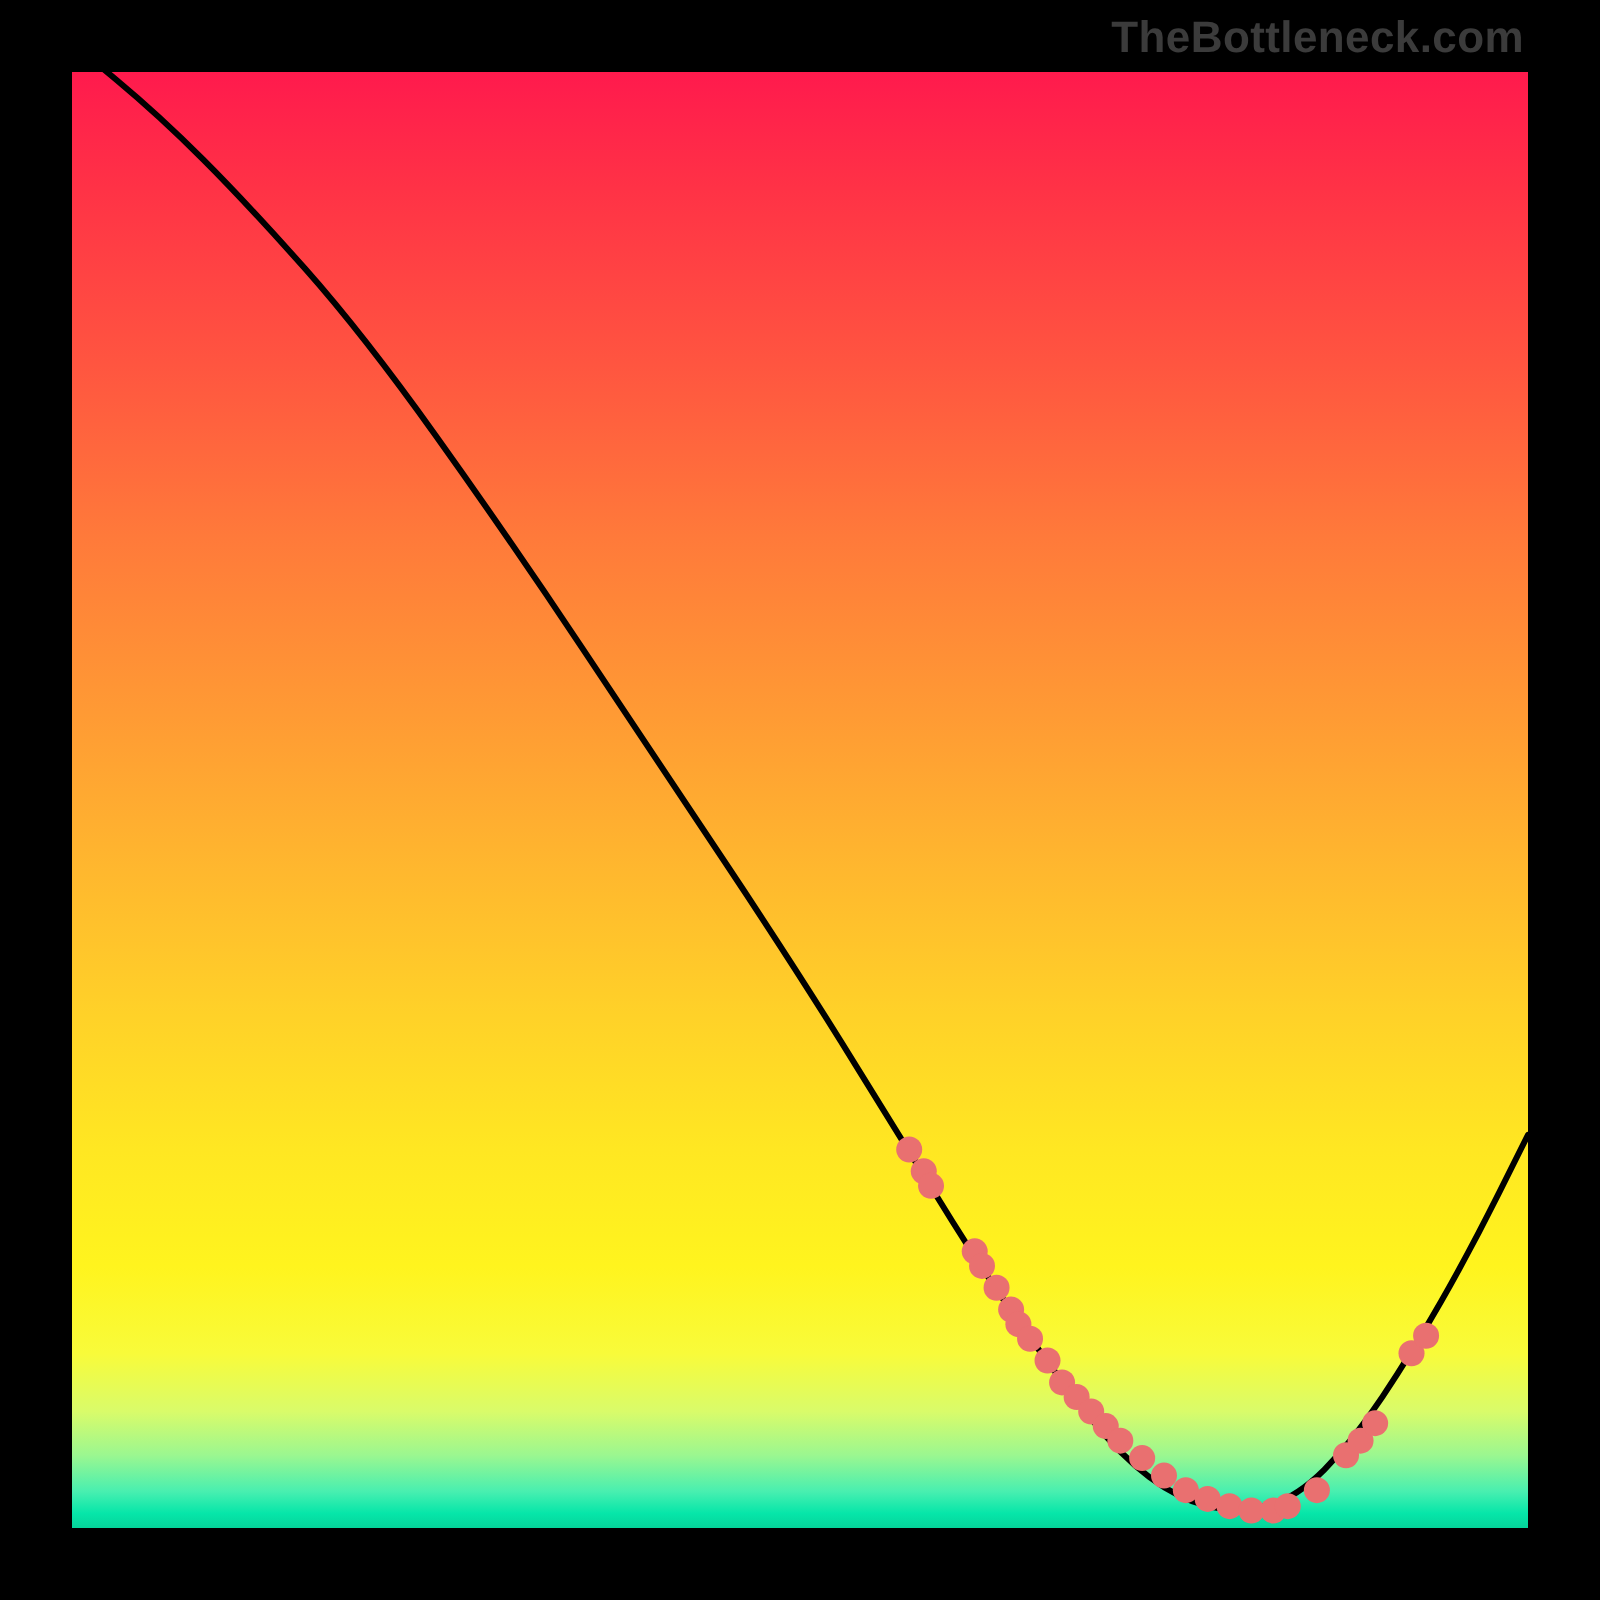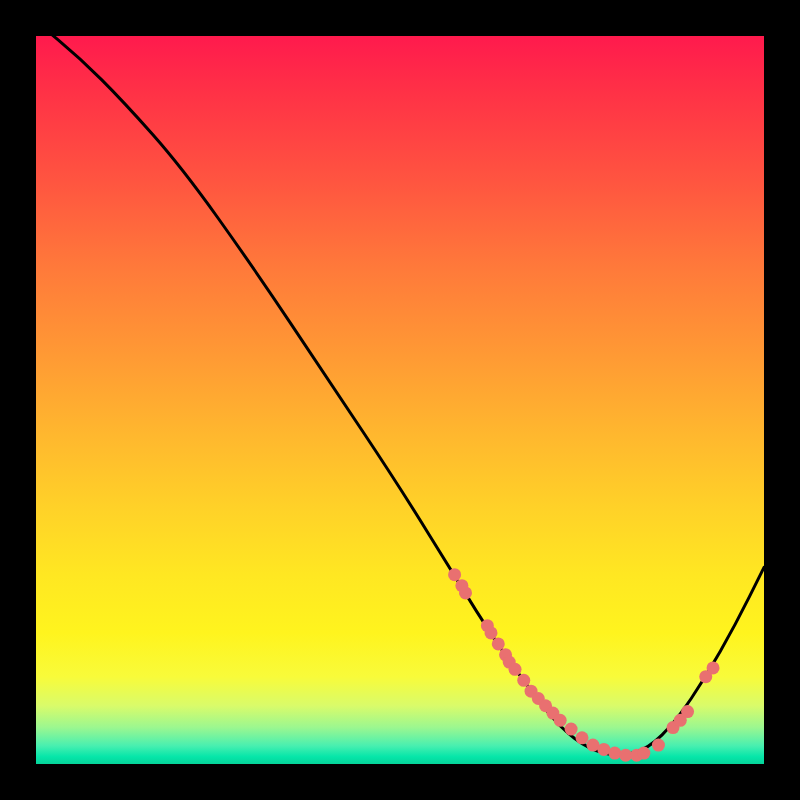--- a/index.html
+++ b/index.html
@@ -58,20 +58,21 @@
     width: 728px;
     height: 728px;
     overflow: visible;
   }
 </style>
 </head>
 <body>
 
 <div class="stage">
 
+  <div class="watermark">TheBottleneck.com</div>
 
   <div class="plot">
     <svg class="curve" viewBox="0 0 728 728" preserveAspectRatio="none">
       <path id="curve-path" fill="none" stroke="#000000" stroke-width="3" stroke-linecap="round" d="M 0 -14.56000000000006 Q 0 -14.56000000000006 21.84 3.6399999999999864 Q 43.68 21.840000000000032 65.52 43.68000000000001 Q 87.36 65.51999999999998 116.47999999999999 98.28000000000003 Q 145.6 131.04000000000008 182 182.00000000000003 Q 218.4 232.95999999999998 254.8 287.55999999999995 Q 291.2 342.15999999999997 327.6 396.76 Q 364 451.36 393.12 498.68 Q 422.23999999999995 546 440.43999999999994 575.12 Q 458.64 604.24 476.84000000000003 629.72 Q 495.04 655.2 509.6 673.4000000000001 Q 524.16 691.6 538.72 702.52 Q 553.28 713.44 567.8399999999999 717.08 Q 582.4 720.72 596.96 717.08 Q 611.52 713.44 626.0799999999999 698.8800000000001 Q 640.64 684.32 655.2 662.48 Q 669.76 640.64 684.3199999999999 615.1600000000001 Q 698.88 589.6800000000001 713.44 560.5600000000001 L 728 531.44"></path>
       <g id="dots-group">
           <circle cx="418.59999999999997" cy="538.72" r="6.5" fill="#e97070"></circle>
           <circle cx="425.88" cy="549.64" r="6.5" fill="#e97070"></circle>
           <circle cx="429.52" cy="556.9200000000001" r="6.5" fill="#e97070"></circle>
           <circle cx="451.36" cy="589.6800000000001" r="6.5" fill="#e97070"></circle>
           <circle cx="455" cy="596.96" r="6.5" fill="#e97070"></circle>

